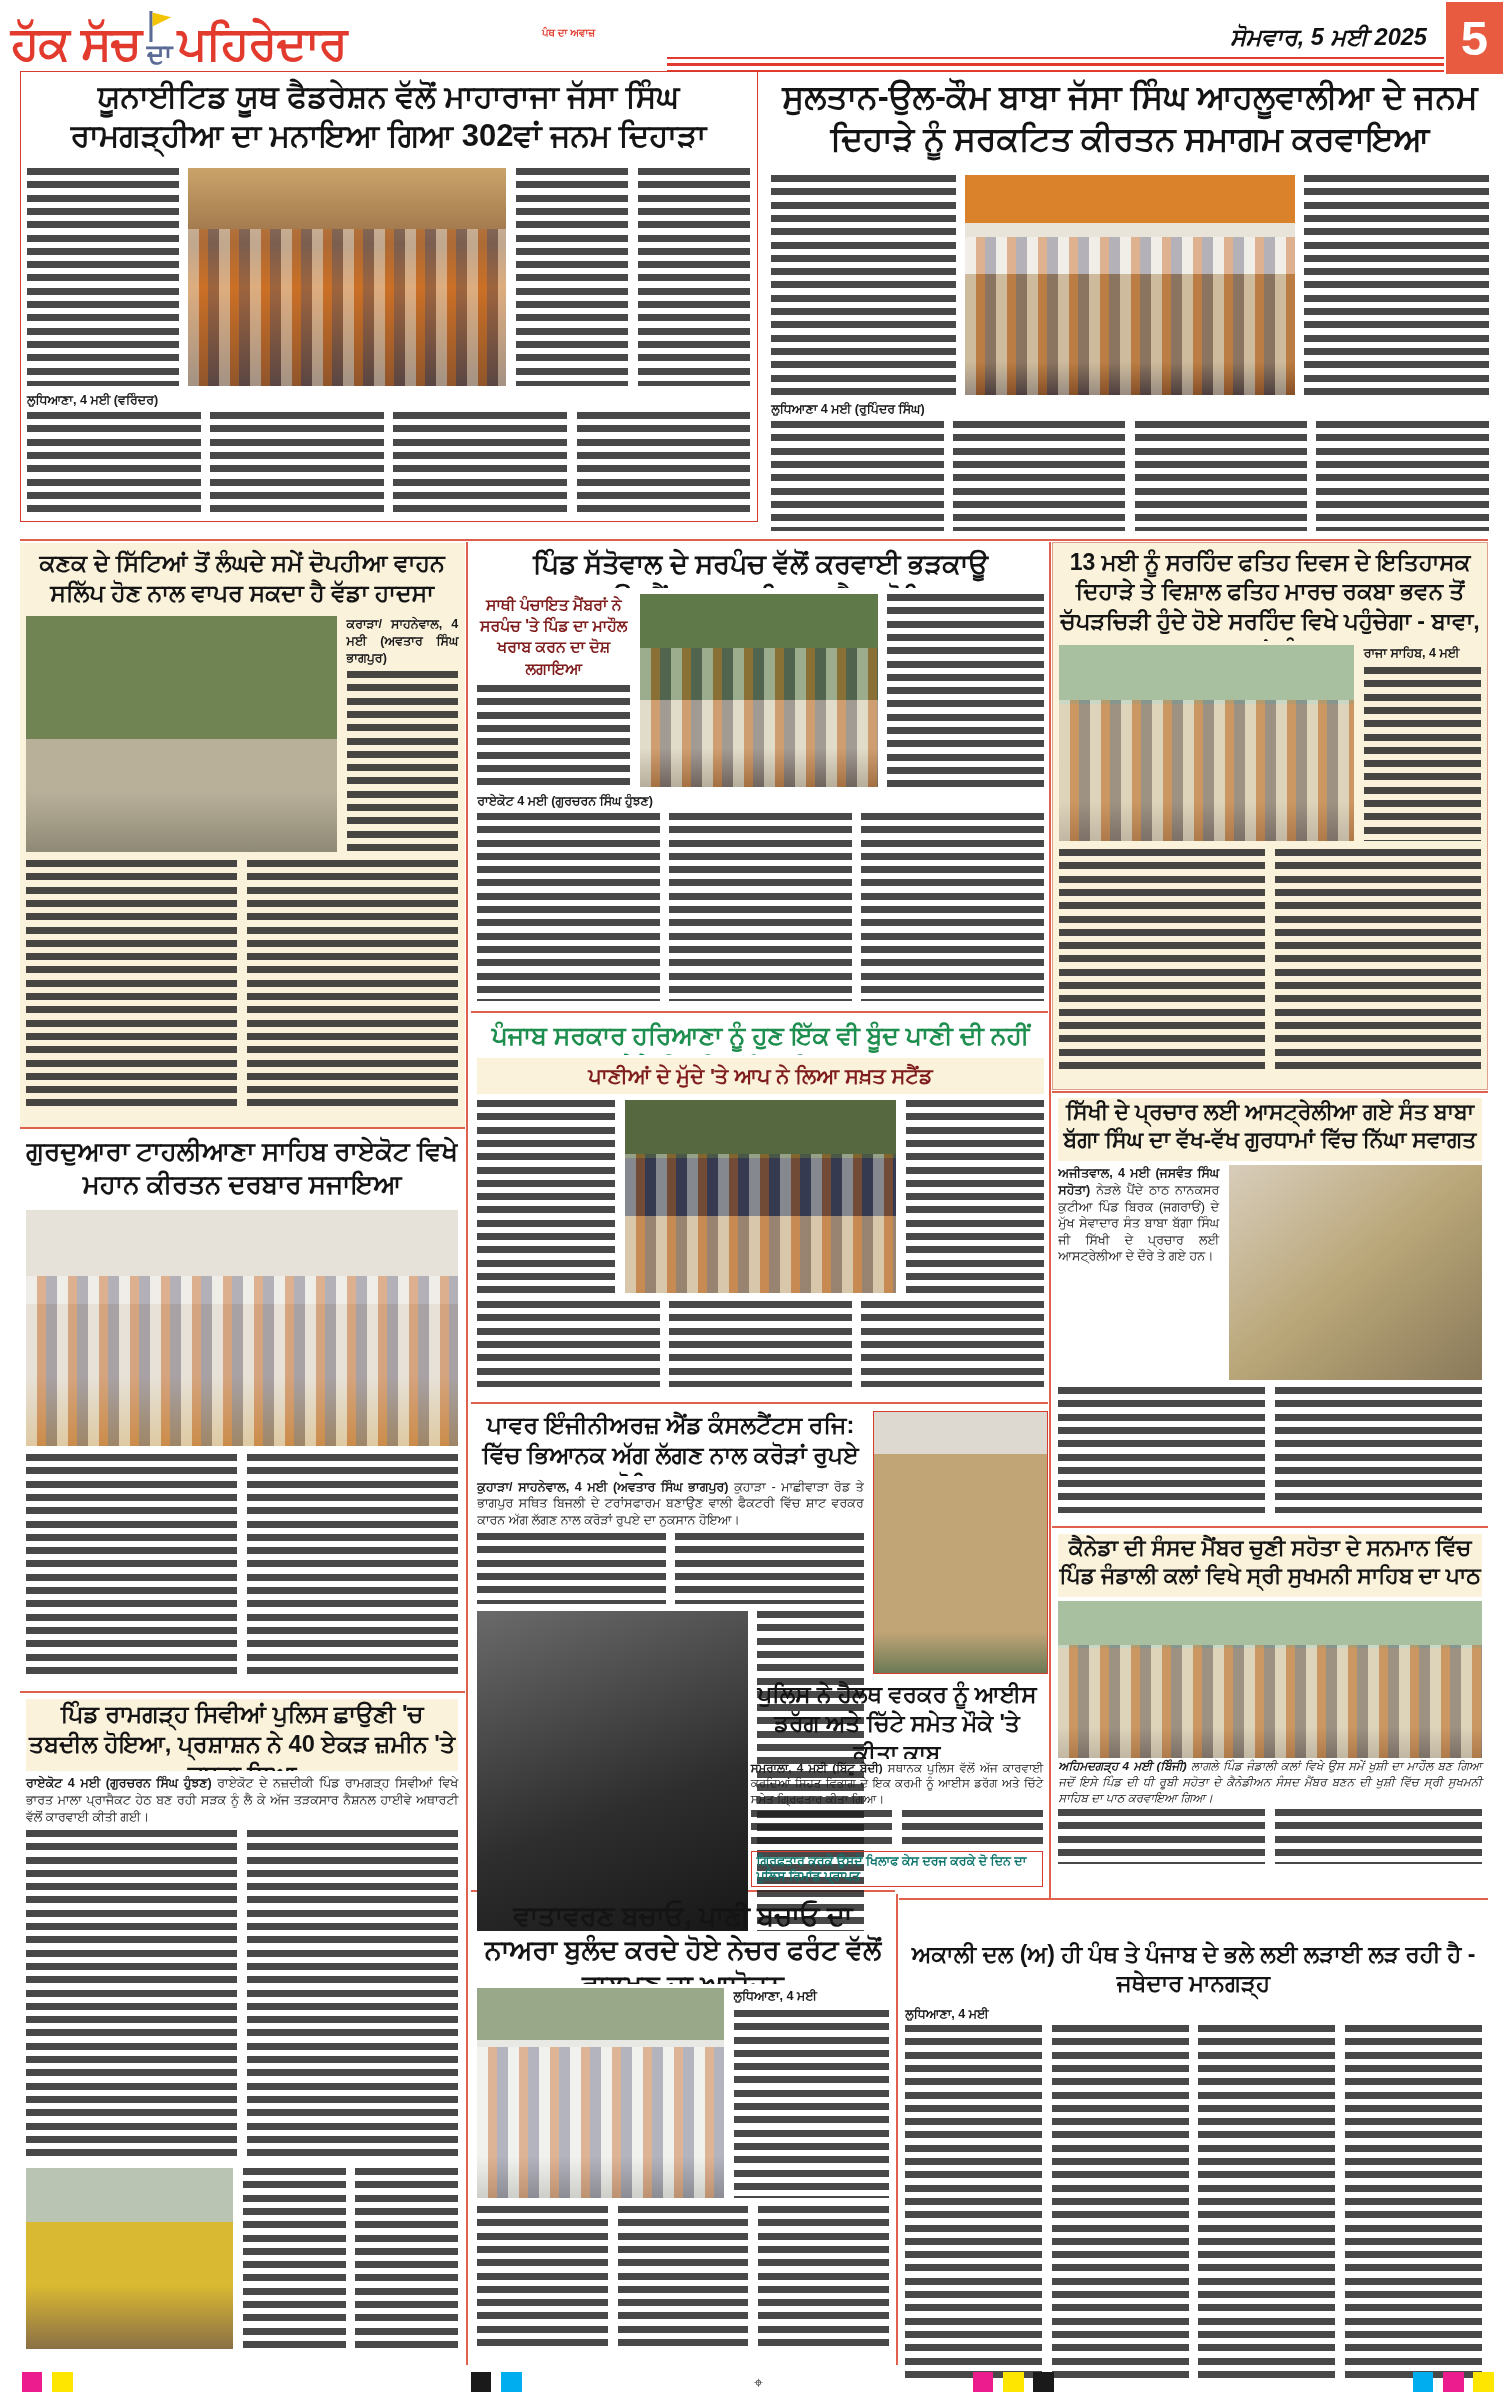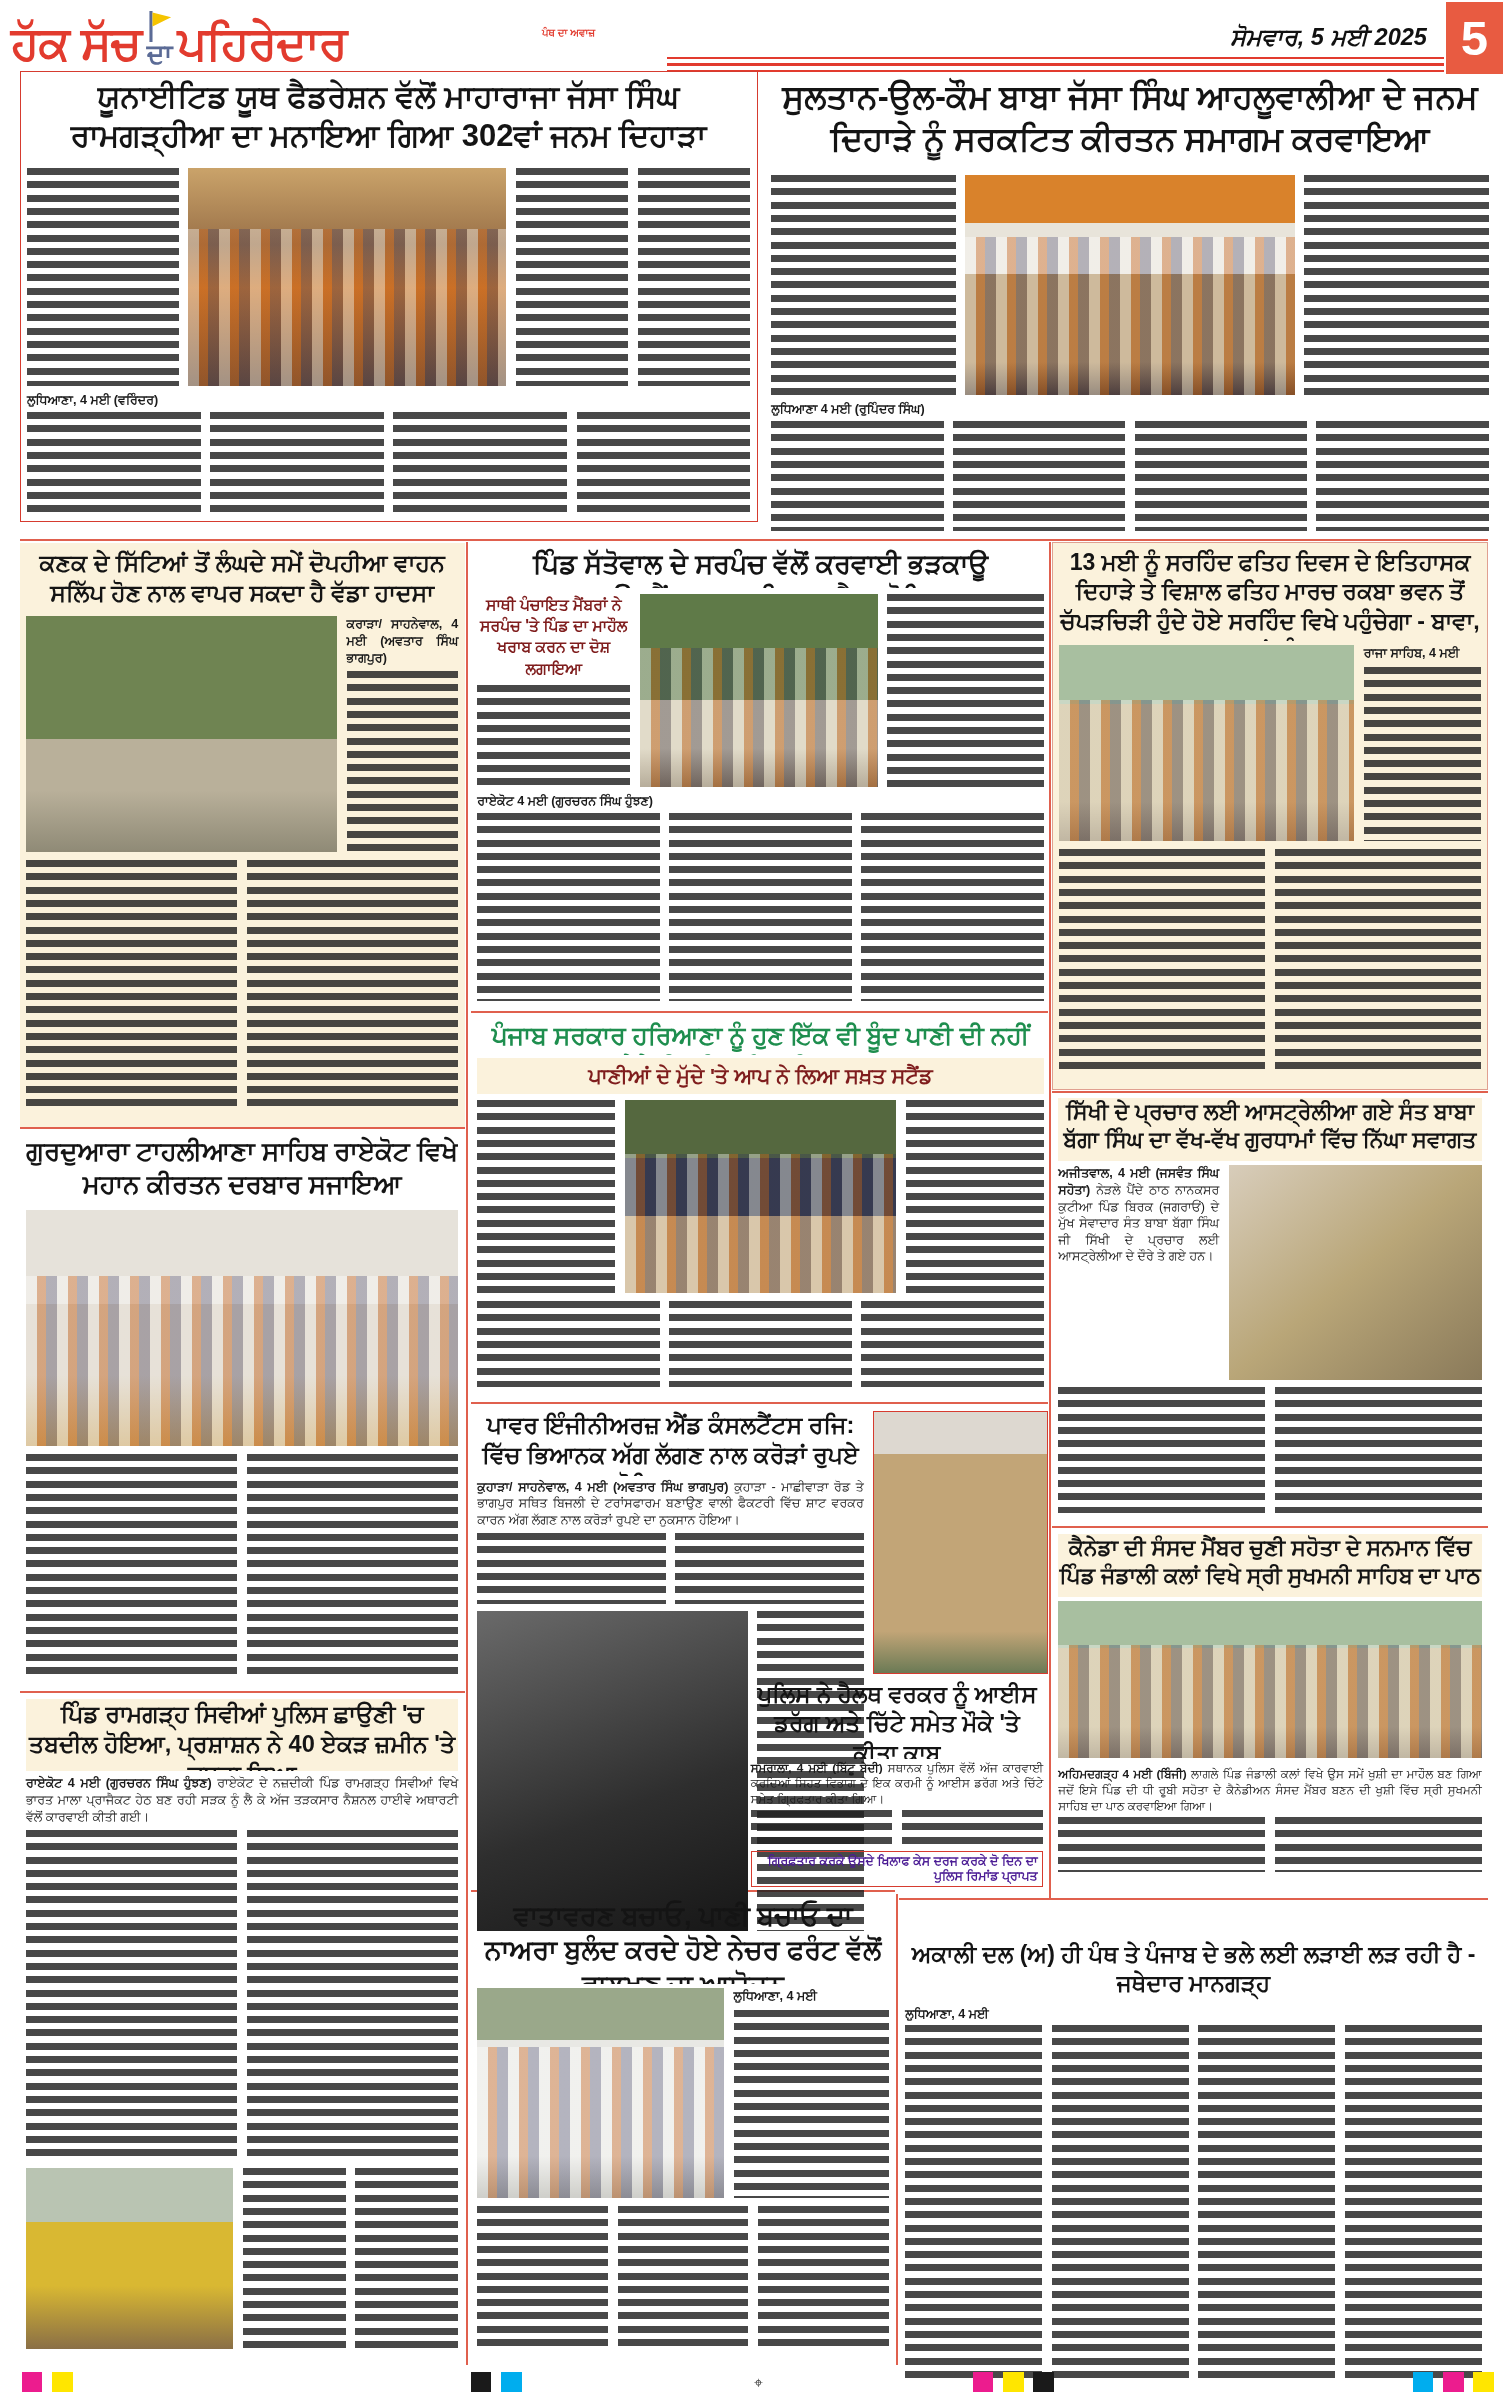--- a/index.html
+++ b/index.html
@@ -37,22 +37,22 @@
   .p-road{background:linear-gradient(180deg,#6f8452 0 52%,#b9b09a 52% 74%,#8f8a76 100%);}
   .p-trees{background:linear-gradient(180deg,#5f7a48 0 55%,#cfc5a8 55% 80%,#8a7a5c 100%);}
   .p-outdoor{background:linear-gradient(180deg,#a8bfa0 0 30%,#c9b990 30% 80%,#9a8a6a 100%);}
   .p-tarp{background:linear-gradient(180deg,#55683f 0 30%,#3a3f4a 30% 60%,#c2a577 60% 100%);}
   .p-kirtan{background:linear-gradient(180deg,#e6e2da 0 40%,#d8cfc0 40% 70%,#caa86a 100%);}
   .p-interior{background:linear-gradient(140deg,#d8cdbb,#b9a678 50%,#8a7a5a);}
   .p-police{background:linear-gradient(180deg,#ddd8d0 0 16%,#c2a577 16% 84%,#6b7a55 100%);}
   .p-factory{background:linear-gradient(160deg,#6a6a6a,#2e2e2e 60%,#171717);}
   .p-excavator{background:linear-gradient(180deg,#b9c4b2 0 30%,#d9b832 30% 65%,#8a6f46 100%);}
   .p-white-crowd{background:linear-gradient(180deg,#9aa88a 0 25%,#e8e8e4 25% 80%,#b0b0a8 100%);}
-  .highlight-strip{border:1.6px solid #d63b2f;font-size:12.6px;font-weight:bold;color:#4c1d95;
-    display:flex;align-items:center;padding:1.6px 4.7px;line-height:1.2;overflow:hidden;text-align:right;}
+  .highlight-strip{border:1.6px solid #d63b2f;font-size:12.6px;font-weight:bold;color:#0f766e;
+    display:flex;align-items:center;padding:1.6px 4.7px;line-height:1.2;overflow:hidden;}
   .mark{width:20.4px;height:20.4px;display:inline-block;margin-right:6.3px;}
   .reg-cross{font-size:15.7px;color:#444;}
 </style>
 </head>
 <body>
 
 <div id="page">
 
   <div class="abs" style="left:0;top:0;width:100%;height:83px;">
     <div class="abs logo-text" style="left:11px;top:11px;display:flex;align-items:flex-end;gap:4.7px;">
@@ -276,21 +276,21 @@
       <div class="col tx"></div>
       <div class="col tx"></div>
       <div class="col tx"></div>
       <div class="col tx"></div>
     </div>
   </div>
 
   <div class="article" style="left:1052px;top:1529px;width:436px;height:366px;">
     <div class="hl cream" style="font-size:22px;height:63px;">ਕੈਨੇਡਾ ਦੀ ਸੰਸਦ ਮੈਂਬਰ ਚੁਣੀ ਸਹੋਤਾ ਦੇ ਸਨਮਾਨ ਵਿੱਚ ਪਿੰਡ ਜੰਡਾਲੀ ਕਲਾਂ ਵਿਖੇ ਸ੍ਰੀ ਸੁਖਮਨੀ ਸਾਹਿਬ ਦਾ ਪਾਠ</div>
     <div class="photo crowd p-outdoor" style="margin-top:4.7px;height:157px;"></div>
-    <div class="lead" style="margin-top:9px;font-size:11.8px;">
+    <div class="lead" style="margin-top:1px;font-size:11.8px;font-style:italic;">
       <b class="dateline">ਅਹਿਮਦਗੜ੍ਹ 4 ਮਈ (ਬਿੰਜੀ)</b>
       <span>ਲਾਗਲੇ ਪਿੰਡ ਜੰਡਾਲੀ ਕਲਾਂ ਵਿਖੇ ਉਸ ਸਮੇਂ ਖੁਸ਼ੀ ਦਾ ਮਾਹੌਲ ਬਣ ਗਿਆ ਜਦੋਂ ਇਸੇ ਪਿੰਡ ਦੀ ਧੀ ਰੂਬੀ ਸਹੋਤਾ ਦੇ ਕੈਨੇਡੀਅਨ ਸੰਸਦ ਮੈਂਬਰ ਬਣਨ ਦੀ ਖੁਸ਼ੀ ਵਿੱਚ ਸ੍ਰੀ ਸੁਖਮਨੀ ਸਾਹਿਬ ਦਾ ਪਾਠ ਕਰਵਾਇਆ ਗਿਆ।</span>
     </div>
     <div class="row" style="margin-top:3.1px;height:55px;">
       <div class="col tx"></div>
       <div class="col tx"></div>
     </div>
   </div>
 
   <div class="abs" style="left:22px;top:2372px;">

